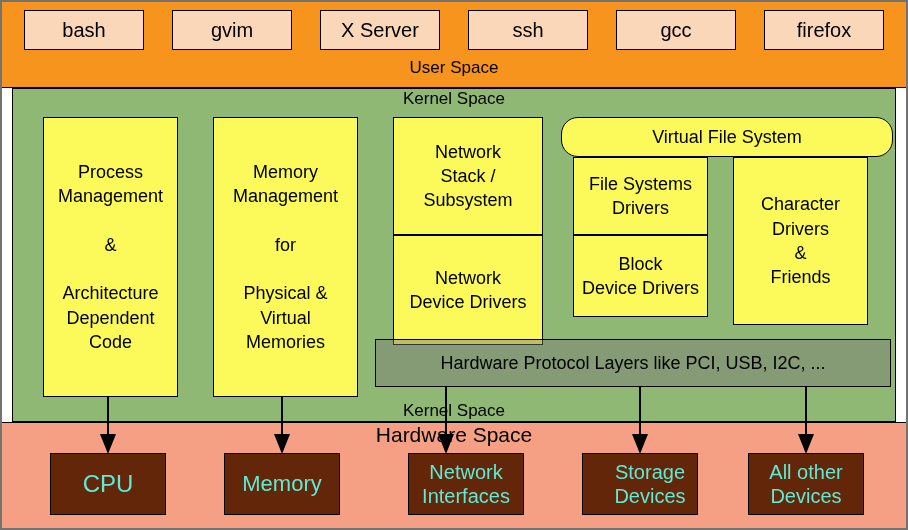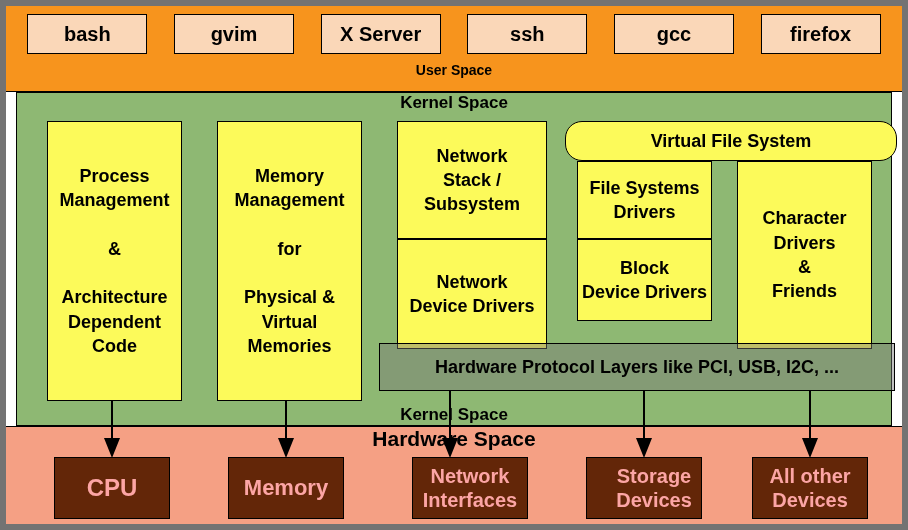--- a/index.html
+++ b/index.html
@@ -6,23 +6,22 @@
   body {
     margin: 0;
     font-family: Arial, Helvetica, sans-serif;
     font-size: 18px;
     background: #fff;
   }
   .canvas {
     position: relative;
     width: 908px;
     height: 530px;
-    border: 6px solid #737373;
+    border: 2px solid #737373;
     background: #fff;
-    font-weight: bold;
   }
   
   .userspace {
     position: absolute;
     top: 0; left: 0; right: 0;
     height: 86px;
     background: #f7941d;
     border-bottom: 1px solid #000;
   }
   .us-apps {
@@ -40,21 +39,21 @@
     display: flex;
     align-items: center;
     justify-content: center;
     font-size: 20px;
   }
   .us-label {
     position: absolute;
     top: 56px;
     left: 0; right: 0;
     text-align: center;
-    font-size: 14px;
+    font-size: 17px;
   }
   
   .kernelspace {
     position: absolute;
     top: 86px; left: 0; right: 0;
     height: 334px;
   }
   .ks-inner {
     position: absolute;
     top: 0; left: 10px; right: 10px; bottom: 0;
@@ -102,21 +101,21 @@
   }
   .hs-label {
     position: absolute;
     top: 0; left: 0; right: 0;
     text-align: center;
     font-size: 21px;
   }
   .hwbox {
     position: absolute;
     background: #632608;
-    color: #fca5a5;
+    color: #5eead4;
     border: 1px solid #000;
     text-align: center;
     display: flex;
     align-items: center;
     justify-content: center;
     font-size: 20px;
     line-height: 1.2;
   }
   
   svg.arrows {
@@ -186,21 +185,21 @@
 
       <div class="box" style="left:548px; top:28px; width:332px; height:40px;border-radius:17px;">
           <span>Virtual File System</span>
         </div>
 
       <div class="box" style="left:560px; top:68px; width:135px; height:78px; white-space:pre-line;"><span>File Systems
 Drivers</span></div>
       <div class="box" style="left:560px; top:146px; width:135px; height:82px; white-space:pre-line;"><span>Block
 Device Drivers</span></div>
 
-      <div class="box" style="left:720px; top:68px; width:135px; height:188px; white-space:pre-line;"><span>Character
+      <div class="box" style="left:720px; top:68px; width:135px; height:168px; white-space:pre-line;"><span>Character
 Drivers
 &amp;
 Friends</span></div>
 
       <div class="overlay" style="left:362px; top:250px; width:516px; height:48px;">
           <span>Hardware Protocol Layers like PCI, USB, I2C, ...</span>
         </div>
     </div>
   </div>
 

